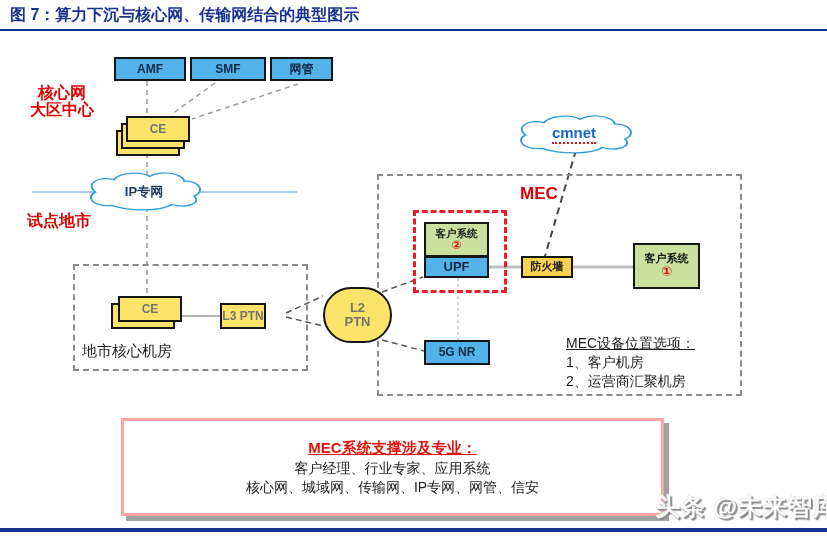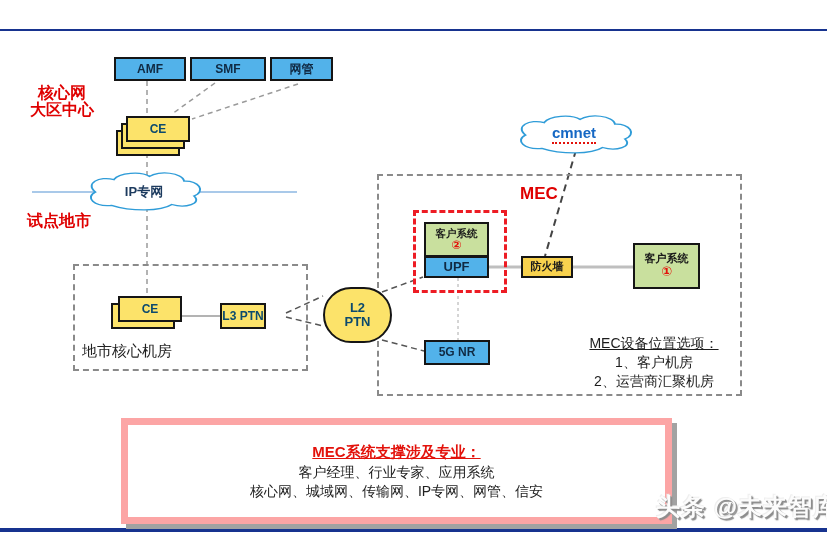--- a/index.html
+++ b/index.html
@@ -10,39 +10,39 @@
   .fig-title{left:10px;top:5px;font-size:16px;font-weight:bold;color:#17338F;white-space:nowrap;}
   .title-rule{left:0;top:29px;width:827px;height:2px;background:#17338F;}
   .bottom-rule{left:0;top:528px;width:827px;height:4px;background:#17338F;}
   
   #wires{left:0;top:0;z-index:0;}
   
   .node{position:absolute;display:flex;flex-direction:column;align-items:center;justify-content:center;
         box-sizing:border-box;border:2px solid #151515;font-weight:bold;color:#102a43;
         text-align:center;line-height:1.05;z-index:3;}
   .blue{background:#52B2EA;}
-  .yellow{background:#FCE36A;color:#0c4a6e;}
+  .yellow{background:#FCE36A;color:#737373;}
   .gold{background:#F8D24E;color:#1a1a1a;border-width:2px;}
   .green{background:#C9E09E;color:#1a1a1a;}
   .stack-layer{position:absolute;box-sizing:border-box;border:2px solid #151515;background:#FCE36A;z-index:2;}
   
   .dashed-gray{position:absolute;box-sizing:border-box;border:2px dashed #8a8a8a;z-index:1;}
   .dashed-red{position:absolute;box-sizing:border-box;border:3px dashed #ED1C24;z-index:2;}
   
   .redlab{position:absolute;color:#DF0000;font-weight:bold;z-index:4;}
   .blklab{position:absolute;color:#222;z-index:4;}
   .cloud-text{position:absolute;z-index:4;text-align:center;font-weight:bold;}
   .num-red{color:#E3120B;font-weight:bold;}
   
-  .mec-opts{position:absolute;left:566px;top:334px;width:176px;text-align:center;color:#1c1c1c;
+  .mec-opts{position:absolute;left:566px;top:334px;width:176px;text-align:left;color:#1c1c1c;
             font-size:14px;line-height:19px;z-index:4;}
   .mec-opts .hd{text-decoration:underline;}
   
   .support{position:absolute;left:121px;top:418px;width:537px;height:92px;background:#fff;
-           border:7px solid #fca5a5;box-shadow:5px 5px 0 #a2a2a2;z-index:4;
+           border:3px solid #fca5a5;box-shadow:5px 5px 0 #a2a2a2;z-index:4;
            display:flex;flex-direction:column;align-items:center;justify-content:center;gap:2px;}
   .support .hd{color:#E3120B;font-weight:bold;font-size:15px;text-decoration:underline;}
   .support .ln{color:#222;font-size:14px;line-height:17px;}
   
   .watermark{position:absolute;left:656px;top:491px;font-size:24px;font-weight:bold;color:#fcfcfc;
              letter-spacing:1px;z-index:5;
              text-shadow:2px 2px 1px #8c8c8c,1px 1px 0 #9a9a9a,-1px -1px 0 #eeeeee;white-space:nowrap;}
 </style>
 </head>
 <body>
@@ -73,20 +73,21 @@
 
     <line x1="576" y1="150" x2="545" y2="256" stroke="#444" stroke-width="2" stroke-dasharray="7,5"></line>
 
     <defs>
       <path id="cloudShape" d="M 24 44 C 10 46 2 34 11 27 C 2 16 14 6 26 11 C 30 2 48 0 55 7 C 62 -1 82 2 83 13 C 95 12 101 26 91 32 C 98 42 84 48 73 43 C 64 52 40 52 24 44 Z"></path>
     </defs>
     <use href="#cloudShape" transform="translate(82,171) scale(1.23,0.78)" fill="#ffffff" stroke="#2F9CD8" stroke-width="1.6" vector-effect="non-scaling-stroke"></use>
     <use href="#cloudShape" transform="translate(512,114) scale(1.24,0.78)" fill="#ffffff" stroke="#2F9CD8" stroke-width="1.6" vector-effect="non-scaling-stroke"></use>
   </svg>
 
+  <div class="abs fig-title">图 7：算力下沉与核心网、传输网结合的典型图示</div>
   <div class="abs title-rule"></div>
 
   <div class="node blue" style="left:114px;top:57px;width:72px;height:24px;font-size:12px;">AMF</div>
   <div class="node blue" style="left:190px;top:57px;width:76px;height:24px;font-size:12px;">SMF</div>
   <div class="node blue" style="left:270px;top:57px;width:63px;height:24px;font-size:12px;">网管</div>
 
   <div class="redlab" style="left:22px;top:84px;width:80px;text-align:center;font-size:16px;line-height:17px;">
     <div>核心网</div>
     <div>大区中心</div>
   </div>

